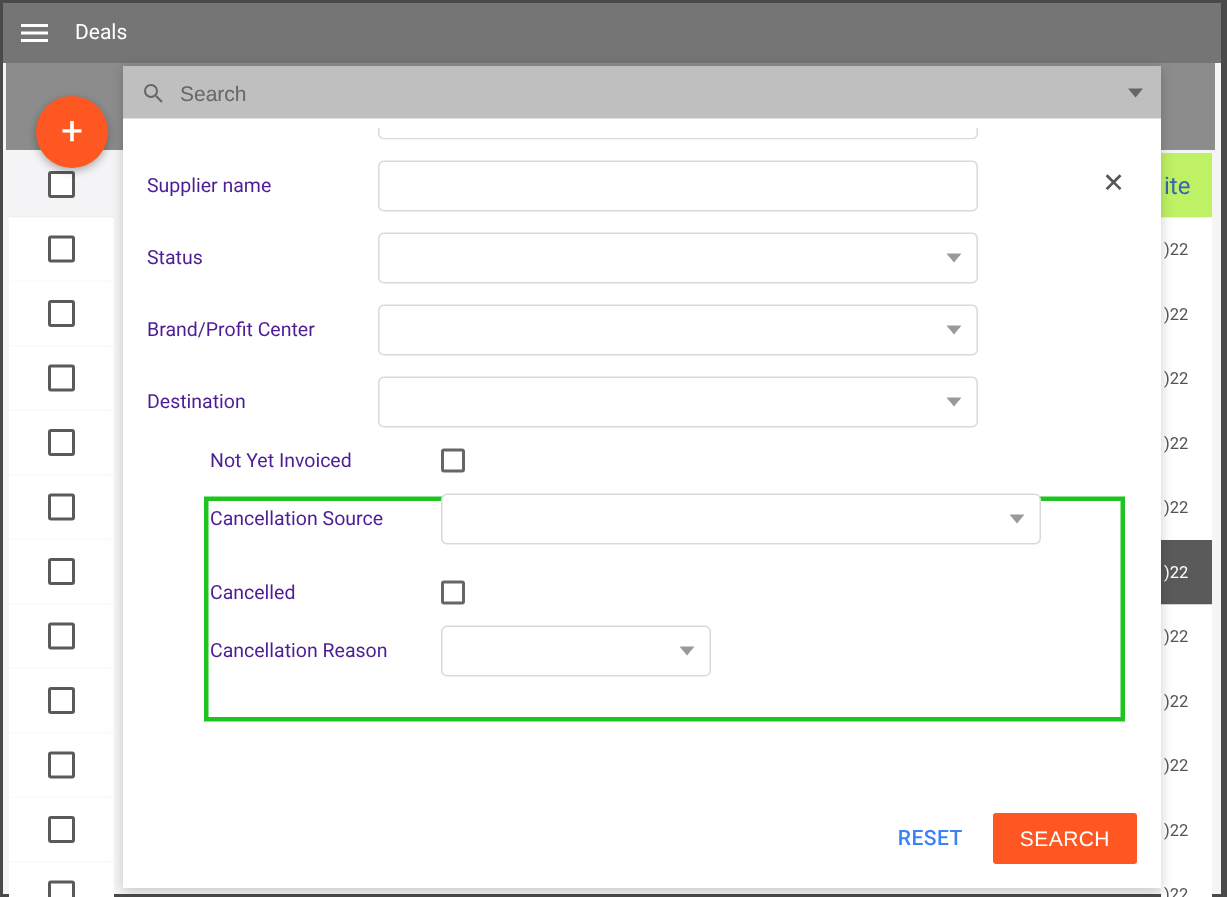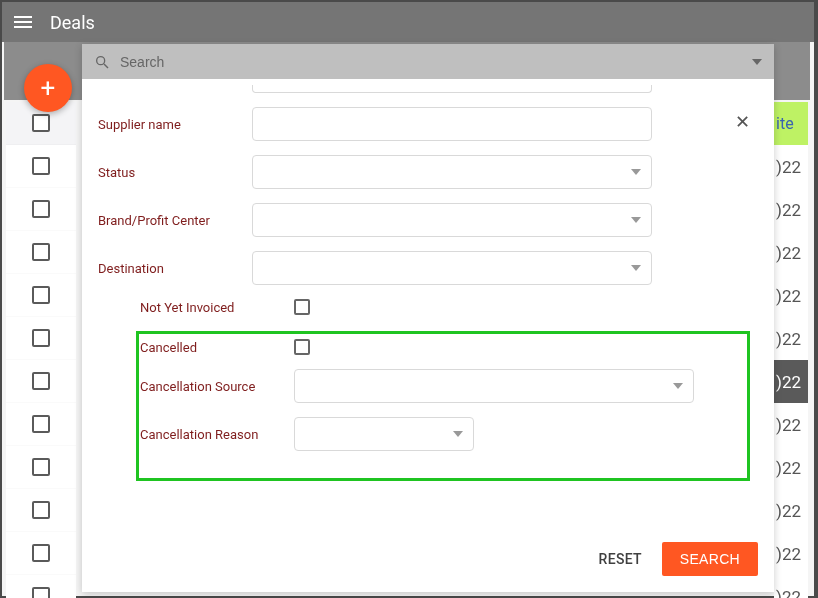--- a/index.html
+++ b/index.html
@@ -21,21 +21,21 @@
   .header {
     height: 40px;
     background: #757575;
     display: flex;
     align-items: center;
     padding: 0 12px;
     color: #fff;
   }
   .menu-icon { width: 20px; height: 20px; display:flex; flex-direction:column; justify-content:center; gap:3px; cursor:pointer;}
   .menu-icon span { display:block; height:2px; background:#fff; width:18px;}
-  .header-title { font-size: 18px; font-weight: 400; margin-left: 16px; }
+  .header-title { font-size: 14px; font-weight: 400; margin-left: 16px; }
   .gray-band {
     position:absolute;
     top:40px; left:2px; right:4px; height:58px;
     background:#8c8c8c;
   }
   .left-column {
     position: absolute;
     left: 4px;
     top: 100px;
     width: 70px;
@@ -59,21 +59,21 @@
   .right-strip {
     position:absolute;
     right:6px;
     top:100px;
     width:34px;
   }
   .right-strip .cell {
     height:43px;
     display:flex; align-items:center; justify-content:flex-start;
     color:#555;
-    font-size:17px;
+    font-size:11px;
     background:#fff;
     padding-left:2px;
   }
   .right-strip .cell.header-cell { background:#bef264; color:#3a64b0; font-size:16px;}
   .right-strip .cell.dark { background:#5a5a5a; color:#fff; }
   .fab {
     position:absolute;
     width:48px; height:48px;
     border-radius:50%;
     background:#ff5722;
@@ -126,21 +126,21 @@
     color:#555;
     cursor:pointer;
   }
   .form-row {
     display:flex;
     align-items:center;
     margin-bottom: 14px;
   }
   .form-row label {
     width: 154px;
-    color:#7f1d1d;
+    color:#4c1d95;
     font-size:13px;
   }
   .field {
     height:34px;
     width: 400px;
     border:1px solid #d9d9d9;
     border-radius:4px;
     background:#fff;
     position:relative;
   }
@@ -170,21 +170,21 @@
     pointer-events:none;
   }
   .panel-actions {
     display:flex;
     justify-content:flex-end;
     align-items:center;
     gap:20px;
     padding: 10px 16px 16px 0;
   }
   .btn-reset {
-    color:#404040;
+    color:#3b82f6;
     font-weight:500;
     font-size:14px;
     cursor:pointer;
     letter-spacing:0.3px;
   }
   .btn-search {
     background:#ff5722;
     color:#fff;
     border:none;
     padding: 9px 18px;
@@ -324,34 +324,34 @@
       </div>
 
       <div style="position:relative;margin-left:42px;">
         <div class="form-row">
           <label>Not Yet Invoiced</label>
           <div class="chk-sm"></div>
         </div>
 
         <div class="highlight" style="top:32px; height:150px;"></div>
 
-        <div class="form-row" style="margin-top:24px;">
-          <label>Cancelled</label>
-          <div class="chk-sm"></div>
-        </div>
-
         <div class="form-row">
           <label>Cancellation Source</label>
           <div class="field">
             <svg class="chev tri" viewBox="0 0 10 10">
                 <polygon points="0,2 10,2 5,8" fill="#999"></polygon>
               </svg>
           </div>
         </div>
 
+        <div class="form-row" style="margin-top:24px;">
+          <label>Cancelled</label>
+          <div class="chk-sm"></div>
+        </div>
+
         <div class="form-row">
           <label>Cancellation Reason</label>
           <div class="field small">
             <svg class="chev tri" viewBox="0 0 10 10">
                 <polygon points="0,2 10,2 5,8" fill="#999"></polygon>
               </svg>
           </div>
         </div>
       </div>
 

